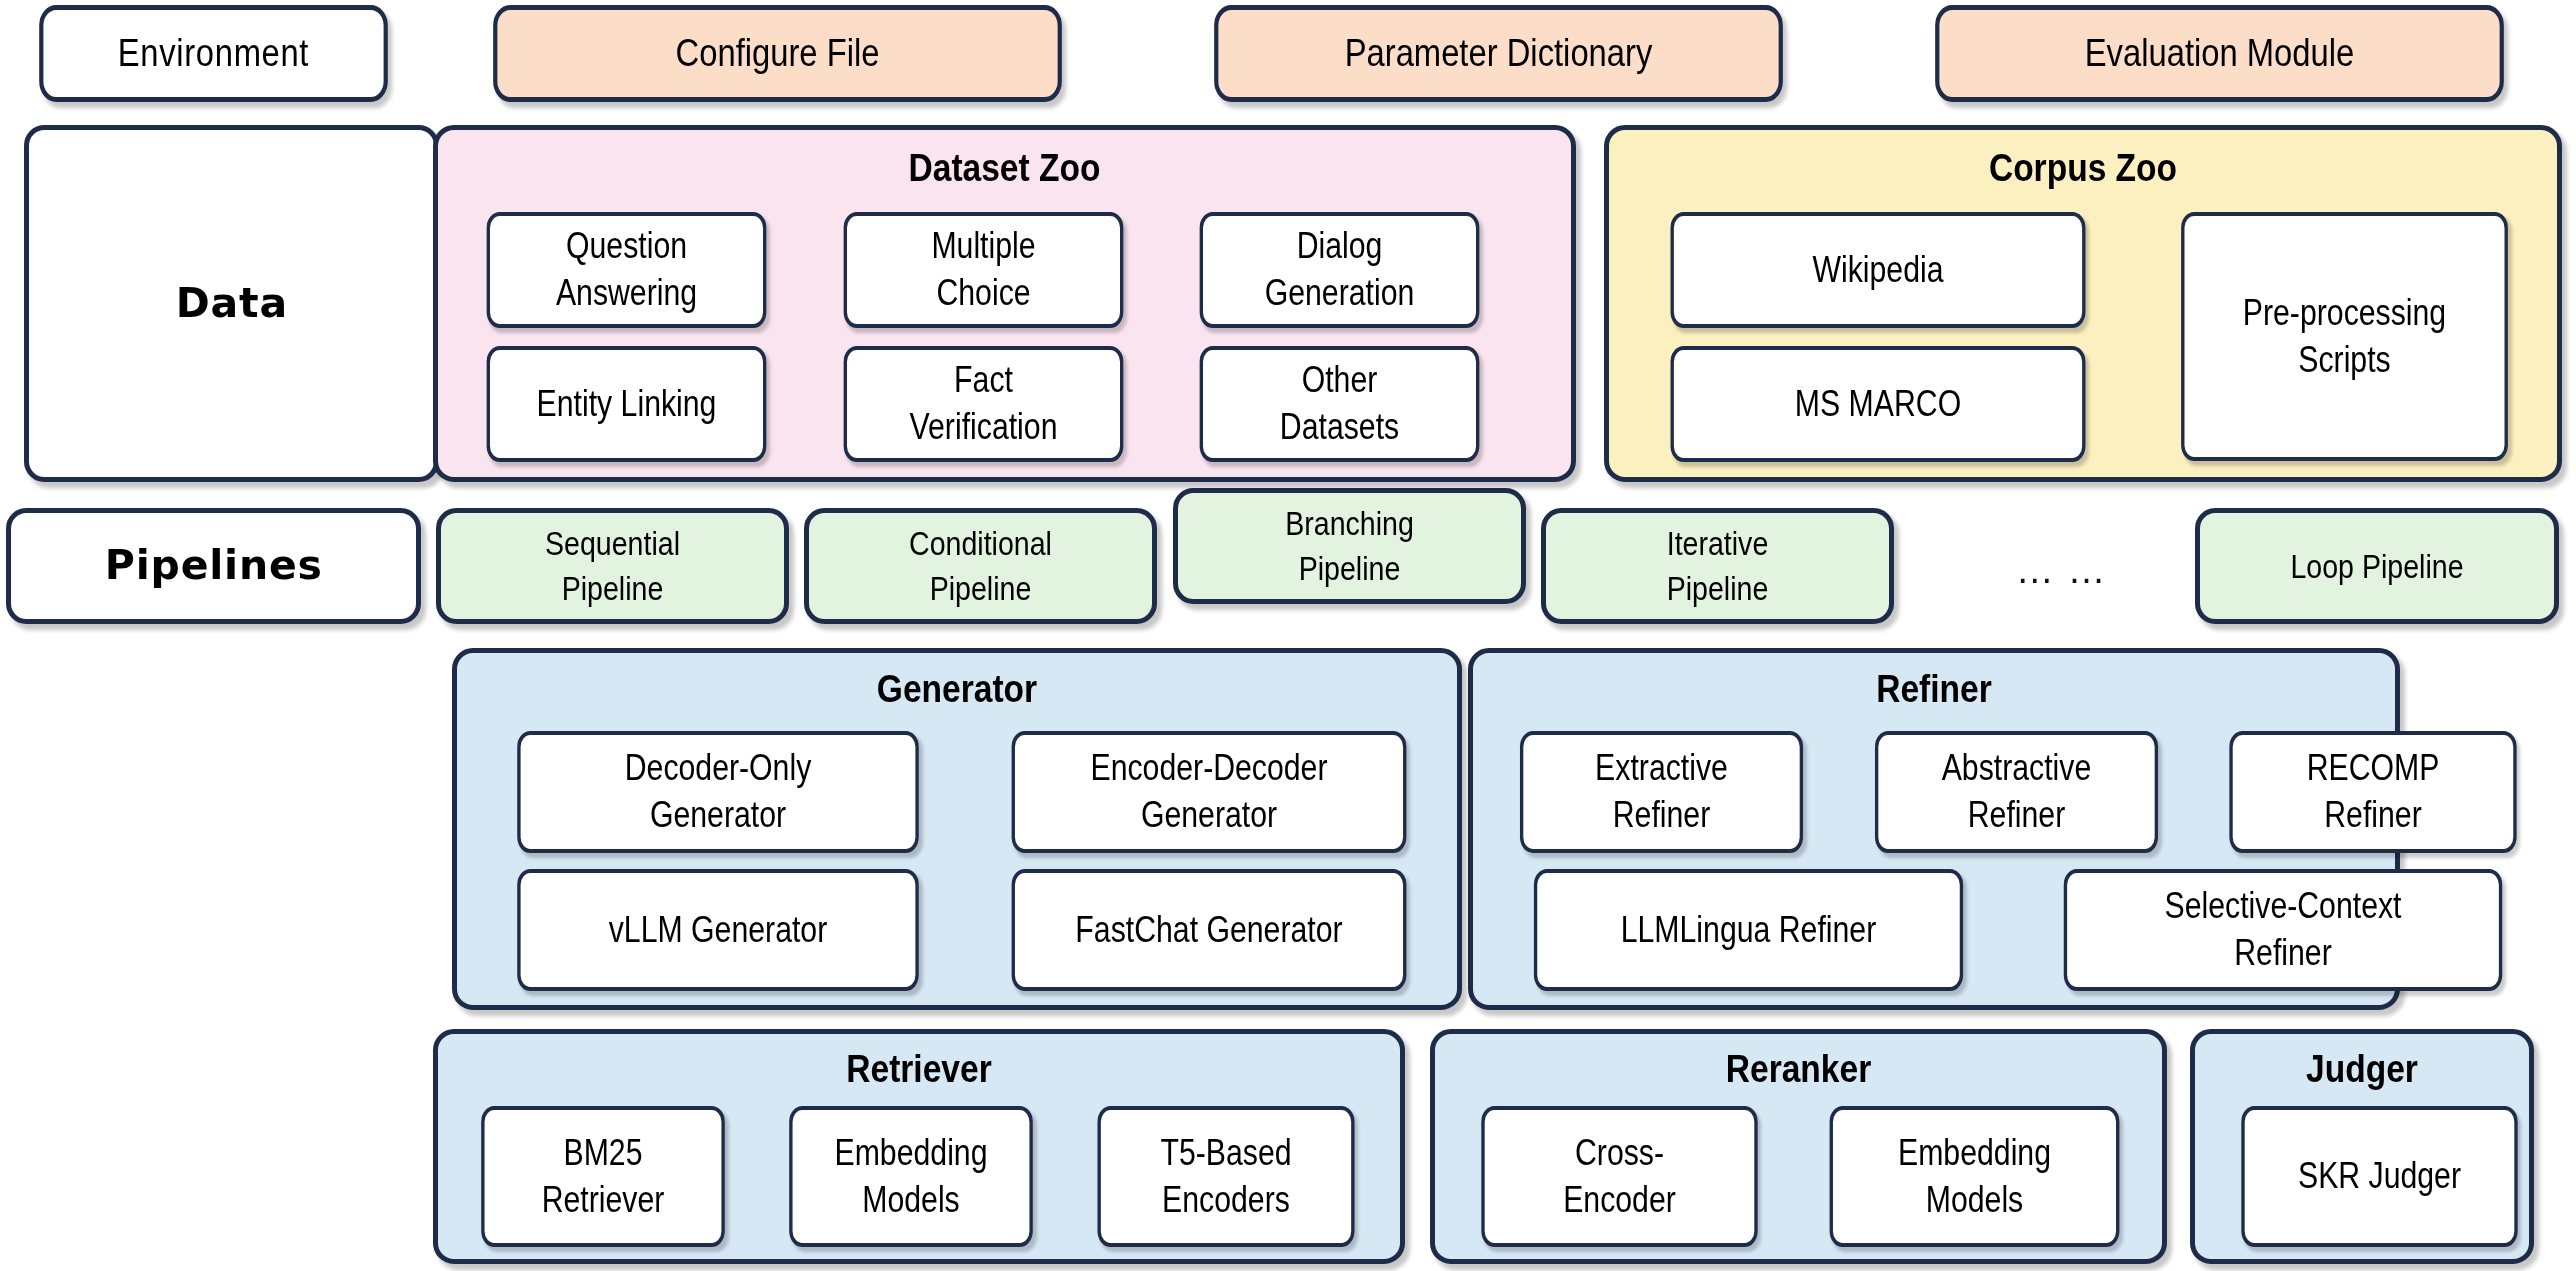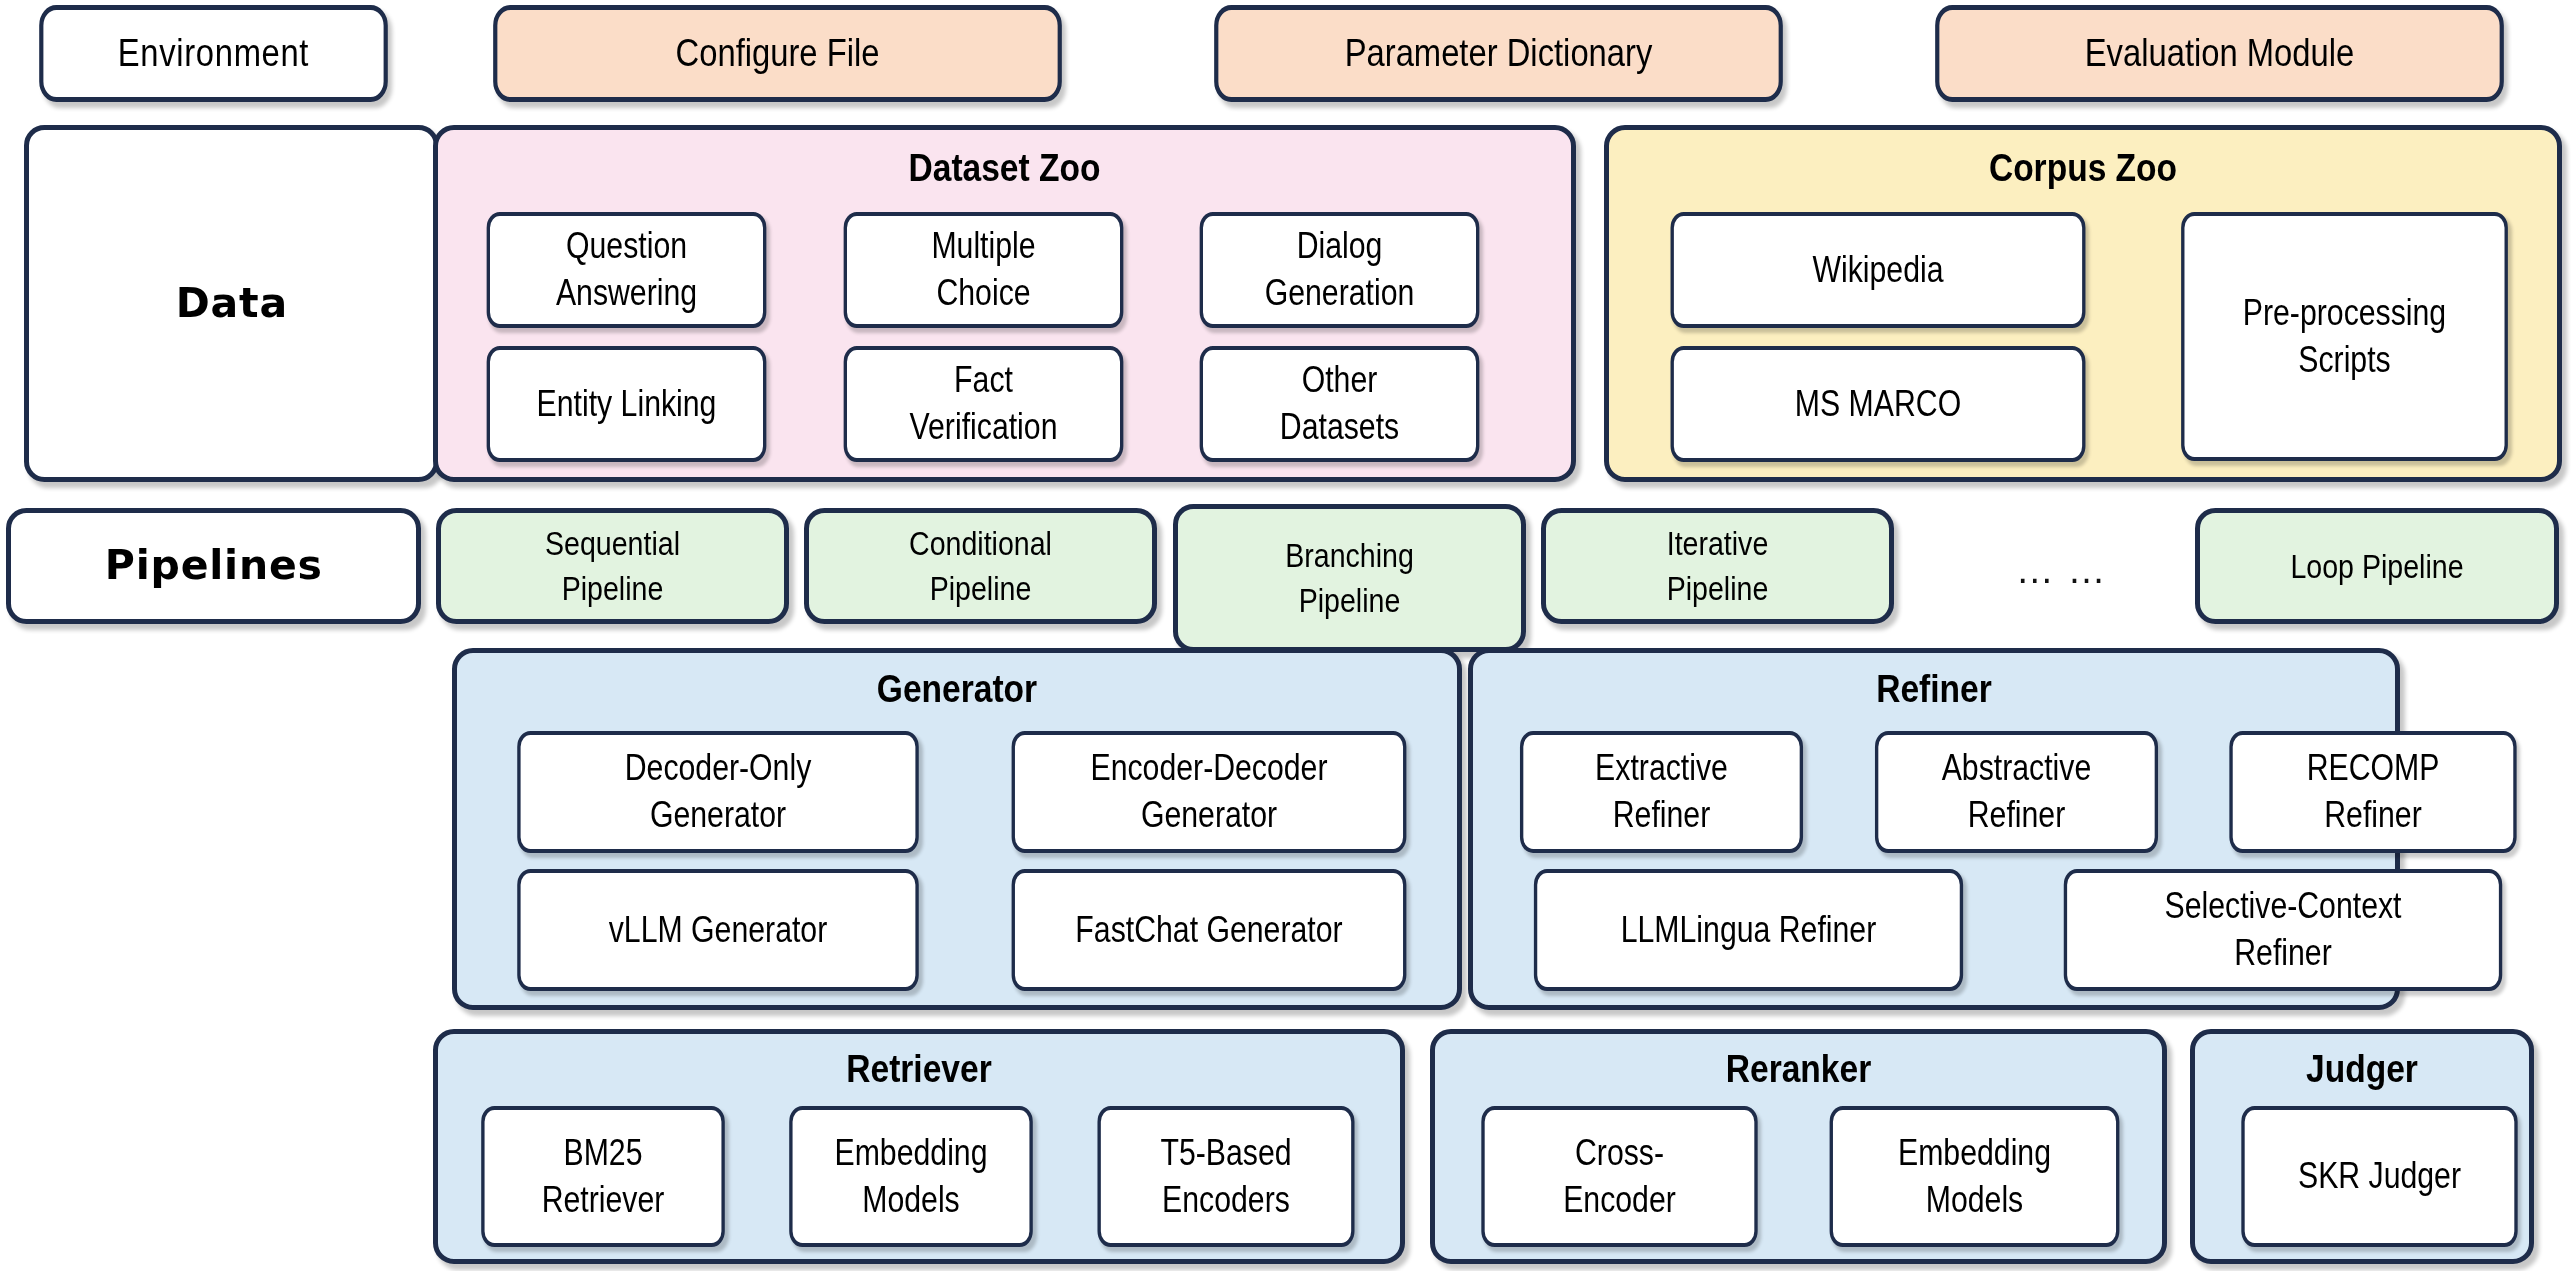--- a/index.html
+++ b/index.html
@@ -165,21 +165,21 @@
   <div class="box fill-white rowlabel" style="left:6.3px;top:508px;width:415px;height:116px;">Pipelines</div>
 
   <div class="box fill-green pipe" style="left:436px;top:508px;width:353px;height:116px;">
     <span style="transform:scaleX(0.84);display:block;width:100%;white-space:pre-line;">Sequential
 Pipeline</span>
   </div>
   <div class="box fill-green pipe" style="left:804px;top:508px;width:353px;height:116px;">
     <span style="transform:scaleX(0.84);display:block;width:100%;white-space:pre-line;">Conditional
 Pipeline</span>
   </div>
-  <div class="box fill-green pipe" style="left:1173px;top:504px;width:353px;height:148px;">
+  <div class="box fill-green pipe" style="left:1173px;top:488px;width:353px;height:116px;">
     <span style="transform:scaleX(0.84);display:block;width:100%;white-space:pre-line;">Branching
 Pipeline</span>
   </div>
   <div class="box fill-green pipe" style="left:1541px;top:508px;width:353px;height:116px;justify-content:flex-end;">
     <span style="transform:scaleX(0.84);display:block;width:100%;white-space:pre-line;">Iterative
 Pipeline</span>
   </div>
 
   <div class="ellipsis" style="left:1944px;top:549px;width:235px;">… …</div>
 

